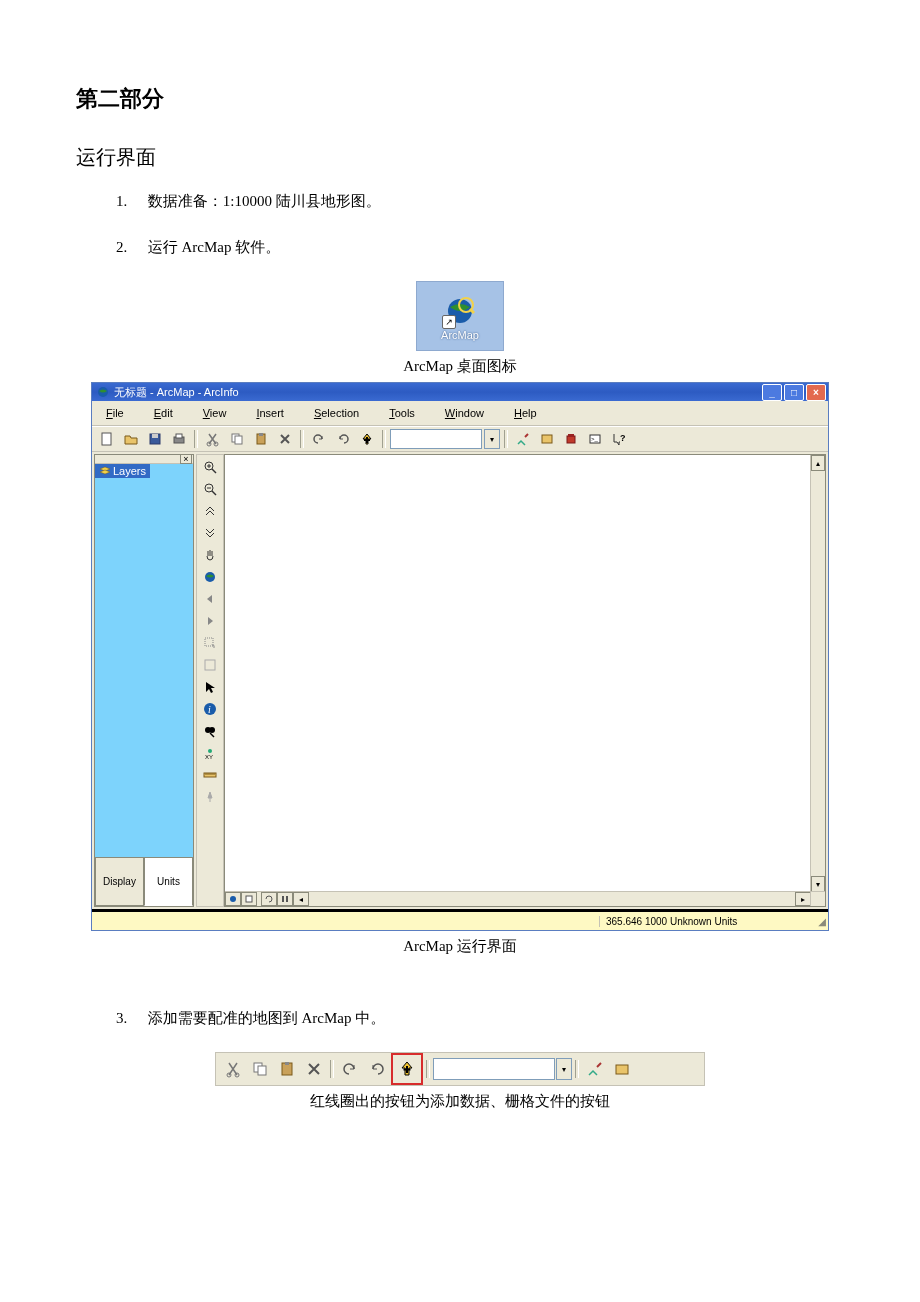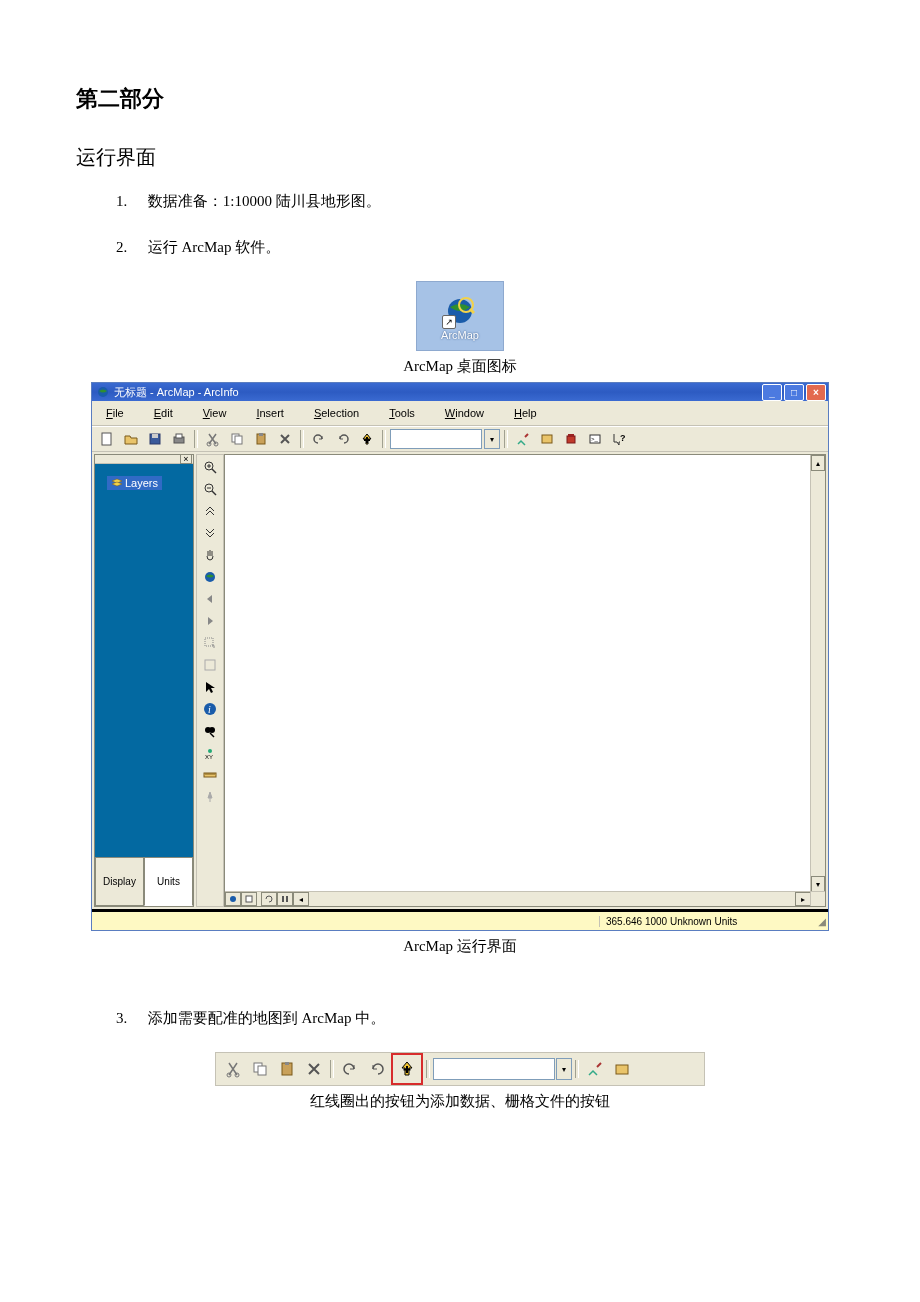--- a/index.html
+++ b/index.html
@@ -38,21 +38,21 @@
 .tb-btn{width:20px;height:20px;display:flex;align-items:center;justify-content:center;border:1px solid transparent;cursor:pointer}
 .tb-sep{width:2px;height:18px;border-left:1px solid #a0a090;border-right:1px solid #fff;margin:0 2px}
 .scale-box{width:90px;height:18px;border:1px solid #7f9db9;background:#fff}
 .scale-drop{width:14px;height:18px;border:1px solid #7f9db9;background:#ece9d8;display:flex;align-items:center;justify-content:center;font-size:8px}
 
 .workspace{flex:1;display:flex;overflow:hidden}
 
 .left-pane{width:98px;background:#fff;border:1px solid #8a8a7a;margin:2px;display:flex;flex-direction:column;position:relative}
 .left-pane-header{height:8px;background:#ece9d8;border-bottom:1px solid #c5c2b5;position:relative}
 .left-pane-header .closex{position:absolute;right:1px;top:-1px;width:10px;height:8px;font-size:9px;line-height:8px;text-align:center;border:1px solid #8a8a7a;cursor:pointer}
-.layers-tree{flex:1;background:#0369a1;padding:12px}
+.layers-tree{flex:1;background:#7dd3fc;padding:0}
 .layers-node{background:#316ac5;color:#fff;padding:1px 4px;font-size:11px;display:inline-flex;align-items:center;gap:2px}
 .layers-node .licon svg{width:12px;height:10px;display:block}
 .left-tabs{display:flex}
 .left-tabs .ltab{flex:1;text-align:center;font-size:10px;padding:18px 0;border:1px solid #8a8a7a;background:#ece9d8;cursor:pointer}
 .left-tabs .ltab.active{background:#fff;border-bottom-color:#fff}
 
 .tools-strip{width:26px;background:#ece9d8;border:1px solid #c5c2b5;margin:2px 0;display:flex;flex-direction:column;align-items:center;gap:2px;padding-top:2px}
 .tools-strip .tb-btn{width:20px;height:18px}
 
 .map-area{flex:1;display:flex;flex-direction:column;margin:2px 2px 2px 0}

